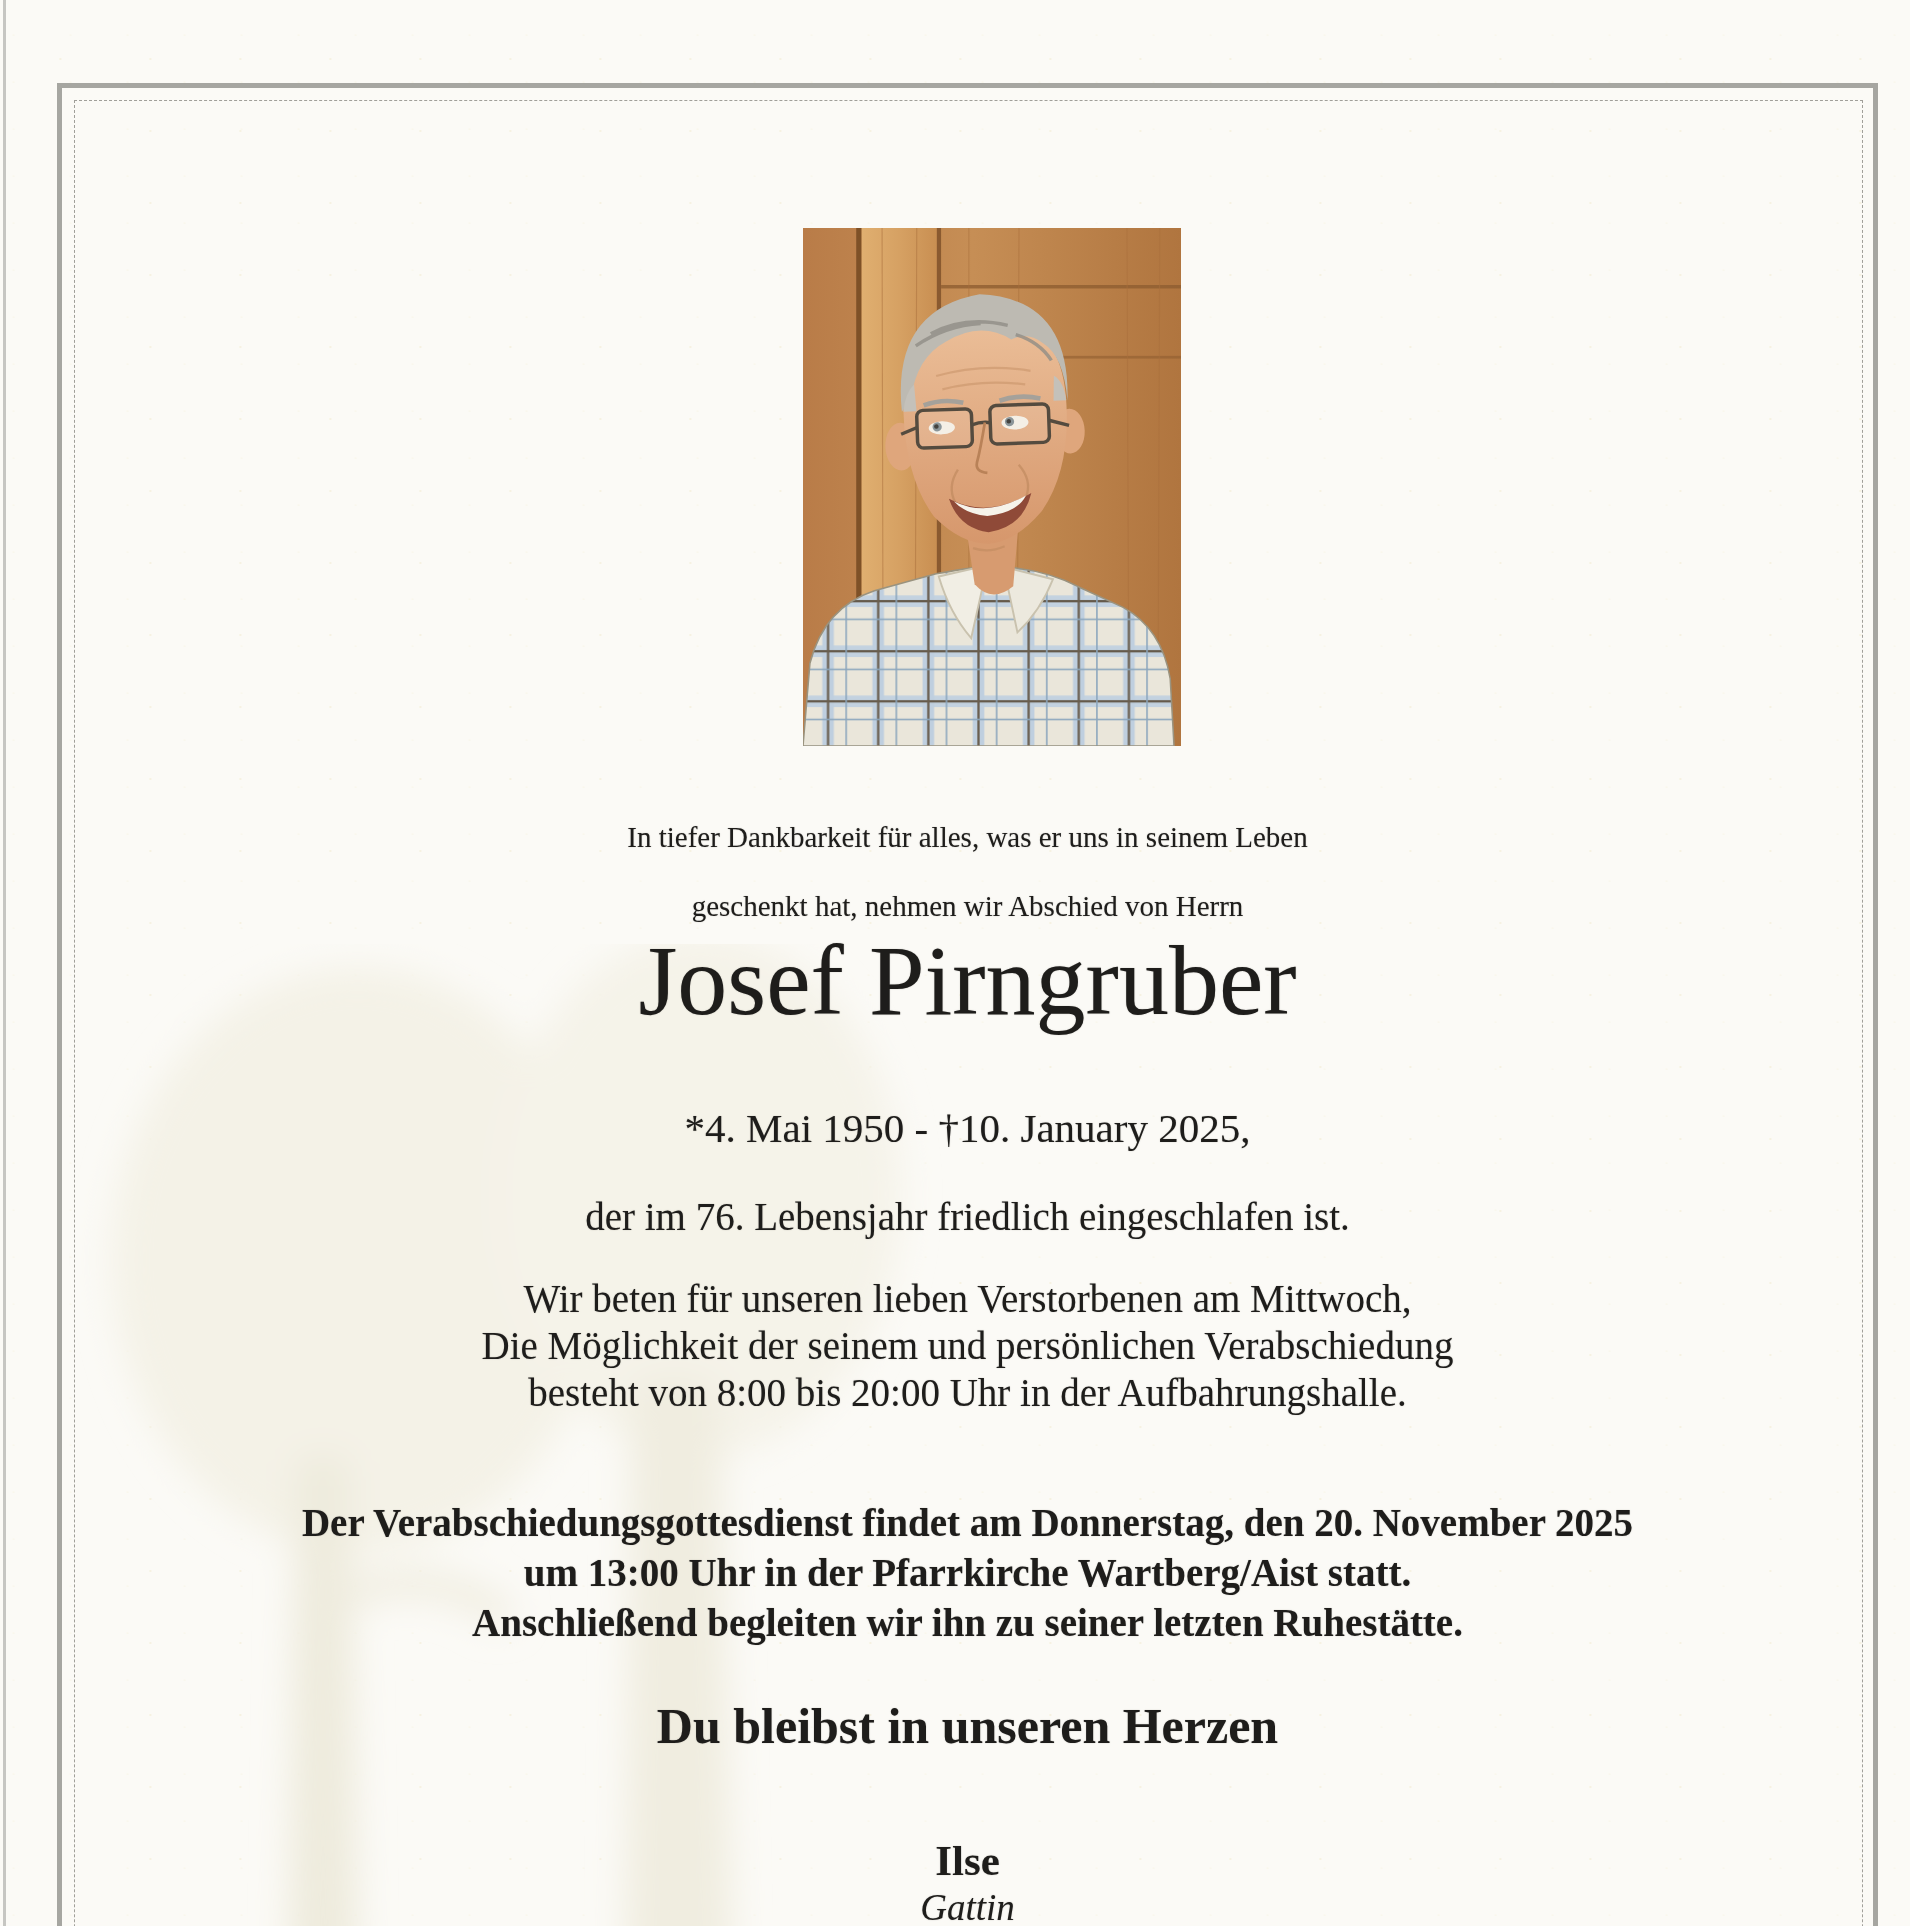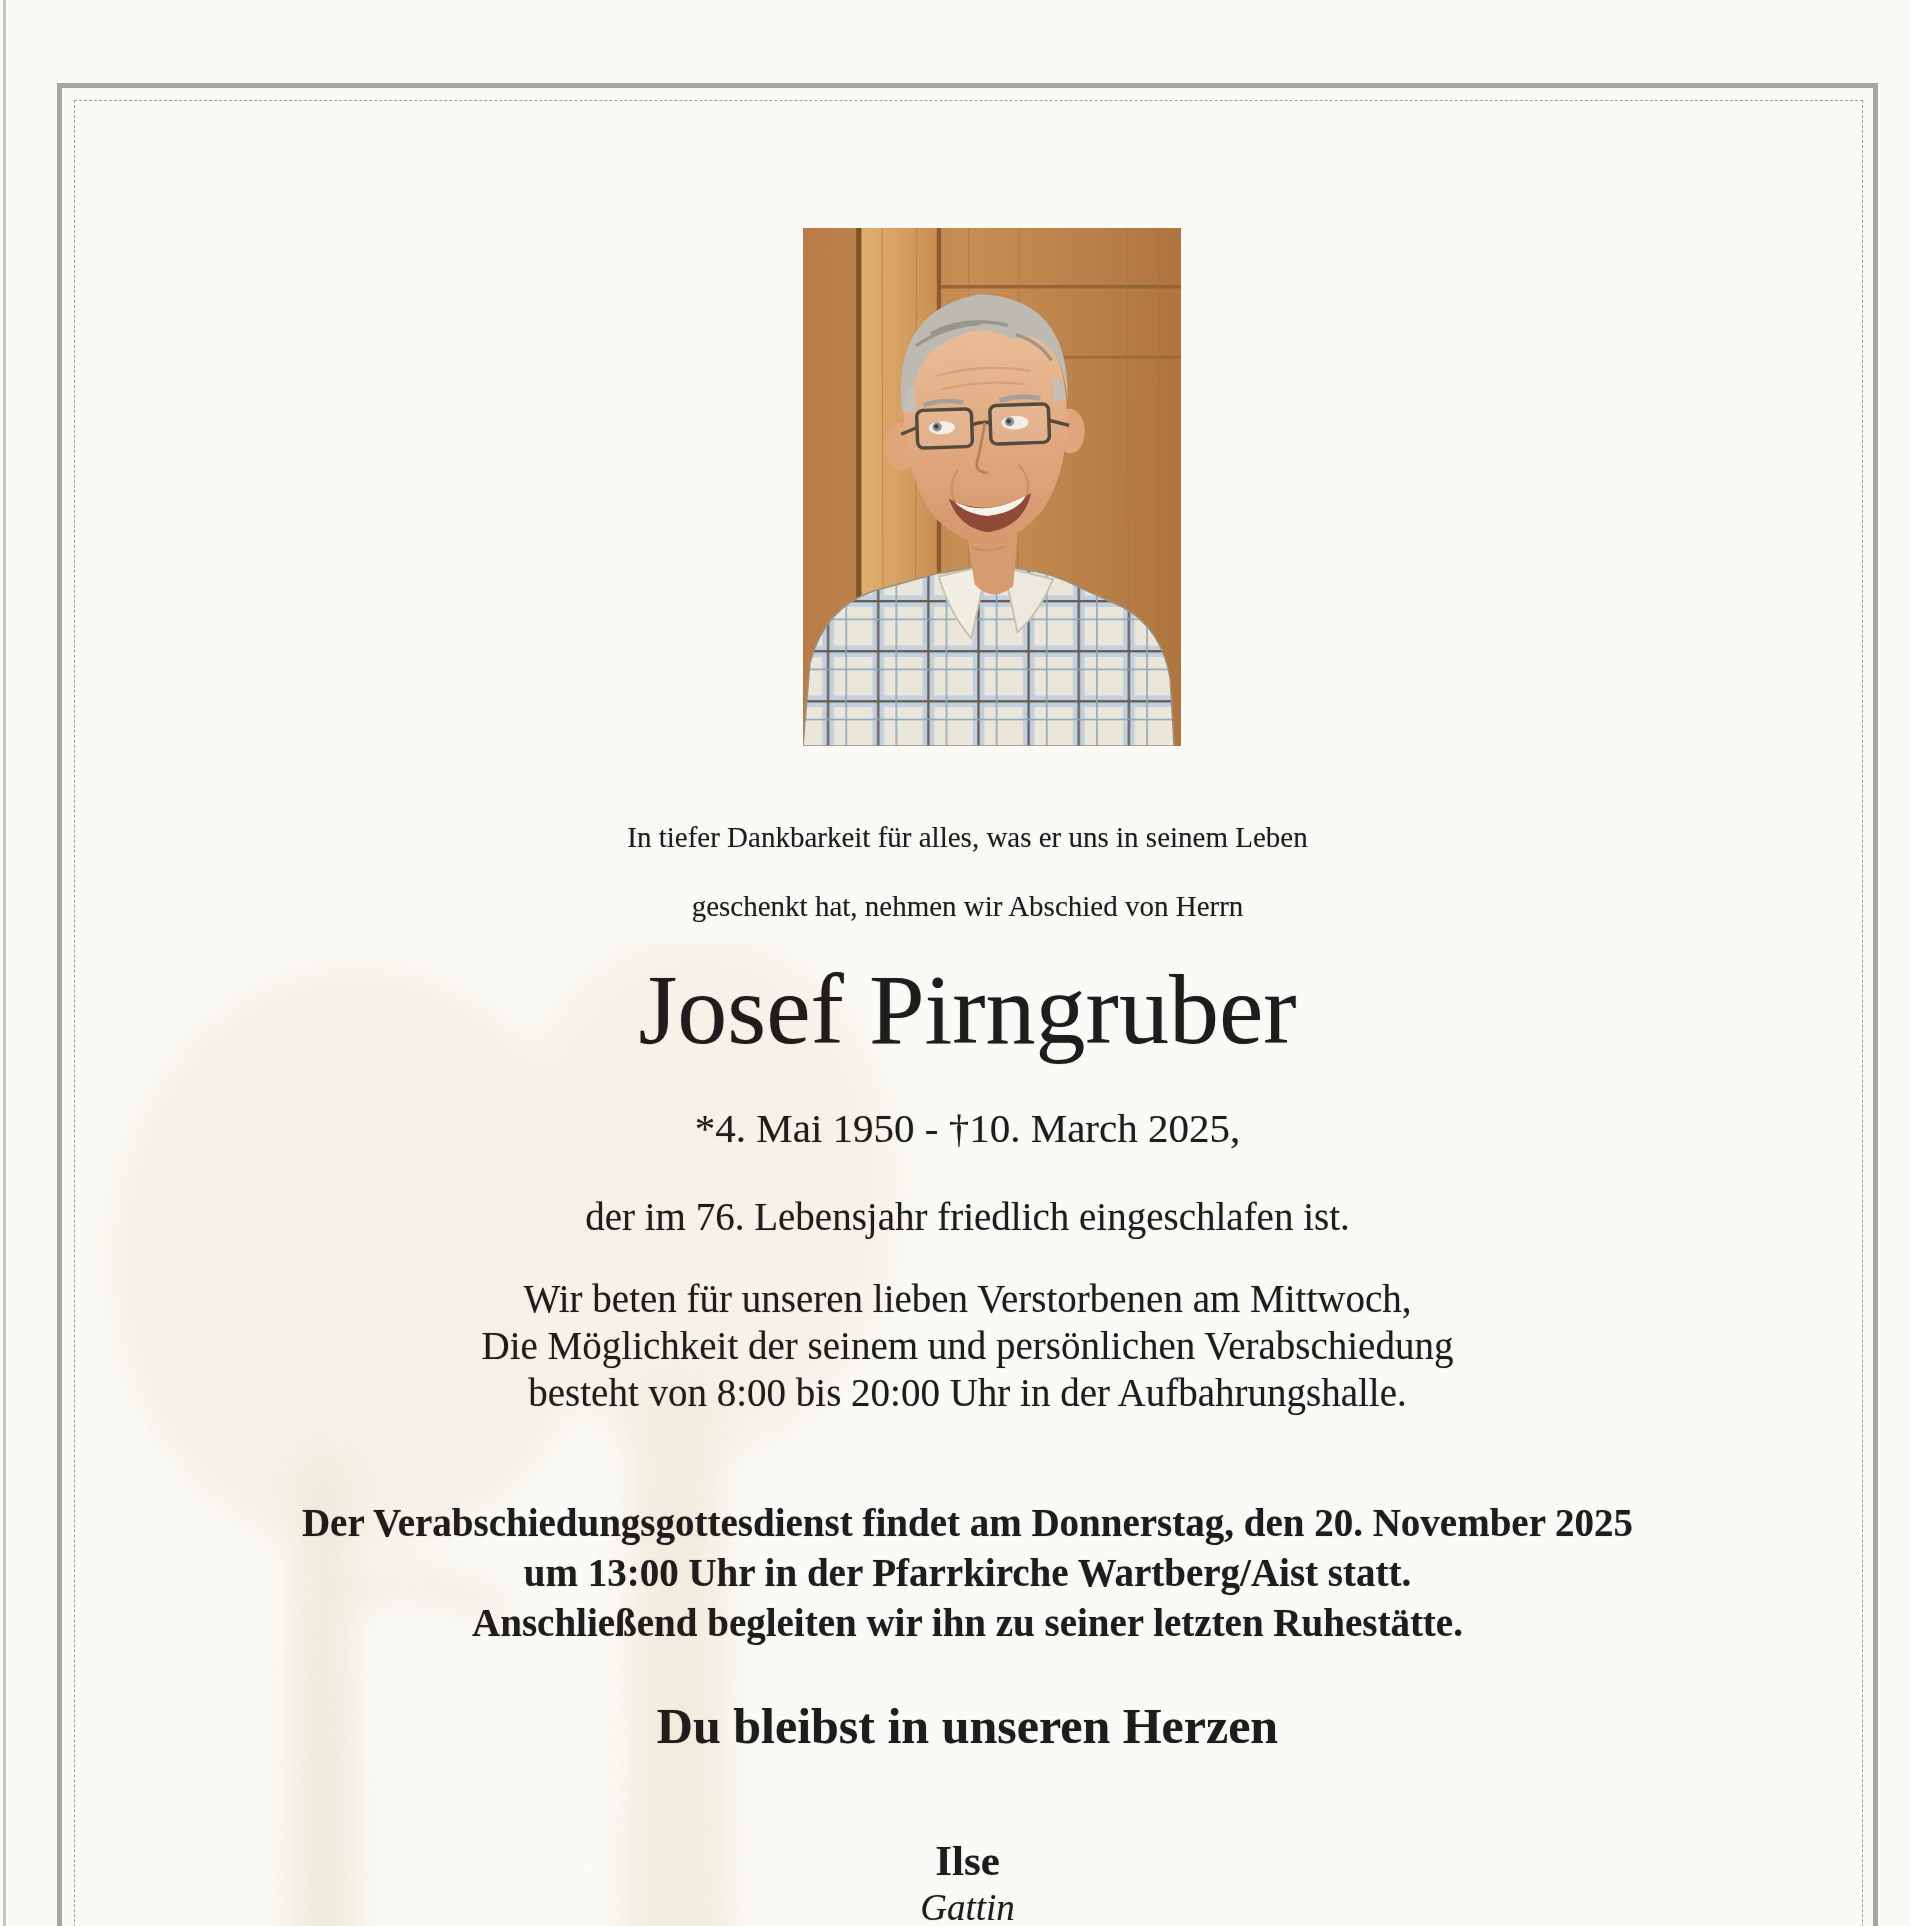--- a/index.html
+++ b/index.html
@@ -73,21 +73,21 @@
     left: 57px; top: 0;
     width: 1821px; height: 100%;
     text-align: center;
   }
   .txt {
     position: absolute;
     left: 0; width: 100%;
     text-shadow: 0 0 1.2px rgba(45,42,38,.35);
   }
   .intro        { top: 803px; font-size: 29px; line-height: 69px; }
-  .deceased     { top: 952px; font-size: 100px; line-height: 116px; }
+  .deceased     { top: 923px; font-size: 100px; line-height: 116px; }
   .dates        { top: 1103px; font-size: 41px; line-height: 50px; }
   .ageline      { top: 1192px; font-size: 39px; line-height: 50px; }
   .prayer       { top: 1275px; font-size: 39px; line-height: 47px; }
   .service      { top: 1498px; font-size: 39px; line-height: 50px; font-weight: bold; }
   .farewell     { top: 1695px; font-size: 50px; line-height: 62px; font-weight: bold; }
   .m-name       { font-size: 43px; line-height: 50px; font-weight: bold; }
   .m-rel        { font-size: 37px;  line-height: 46px; font-style: italic; }
   .m0n { top: 1836px; } .m0r { top: 1885px; }
 </style>
 </head>
@@ -213,21 +213,21 @@
 
   <div class="content">
 
     <div class="txt intro">
       <div>In tiefer Dankbarkeit für alles, was er uns in seinem Leben</div>
       <div>geschenkt hat, nehmen wir Abschied von Herrn</div>
     </div>
 
     <div class="txt deceased">Josef Pirngruber</div>
 
-    <div class="txt dates">*4. Mai 1950 - †10. March 2025,</div>
+    <div class="txt dates">*4. Mai 1950 - †10. January 2025,</div>
 
     <div class="txt ageline">der im 76. Lebensjahr friedlich eingeschlafen ist.</div>
 
     <div class="txt prayer">
       <div>Wir beten für unseren lieben Verstorbenen am Mittwoch,</div>
       <div>Die Möglichkeit der seinem und persönlichen Verabschiedung</div>
       <div>besteht von 8:00 bis 20:00 Uhr in der Aufbahrungshalle.</div>
     </div>
 
     <div class="txt service">

